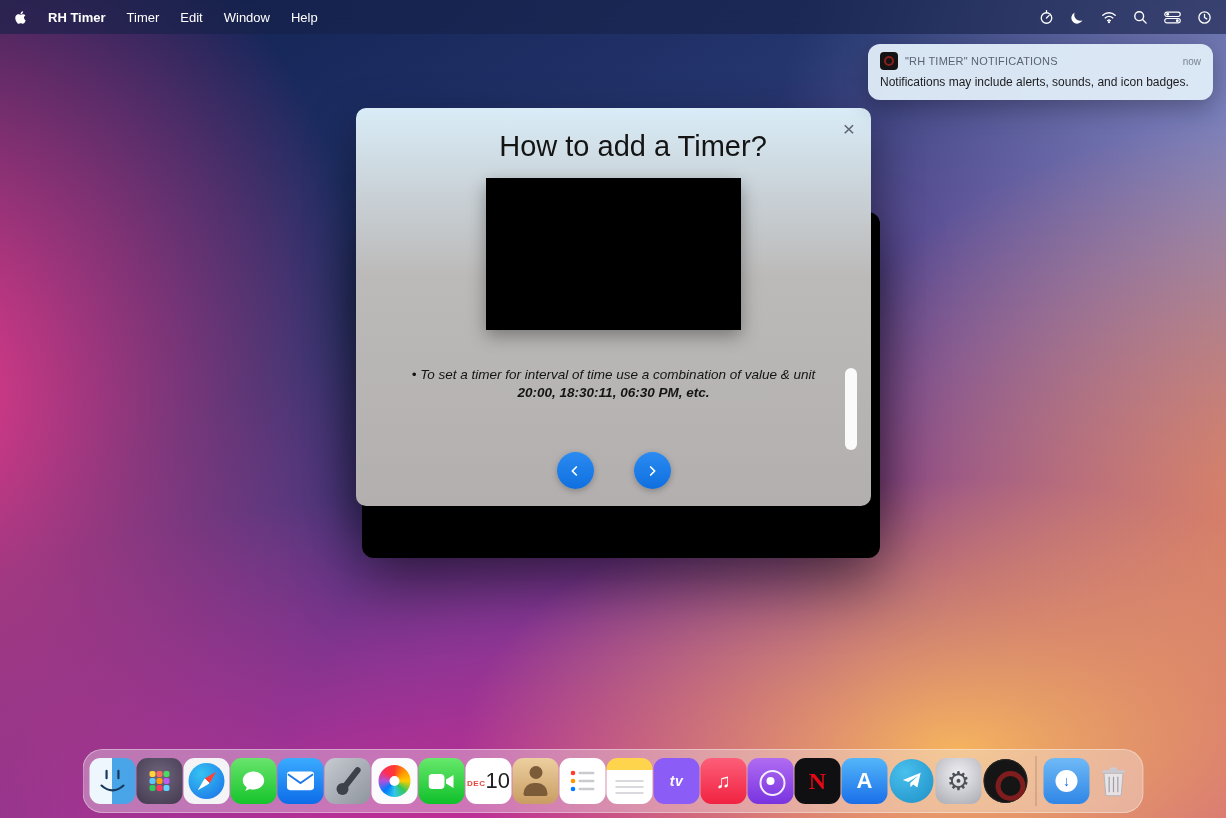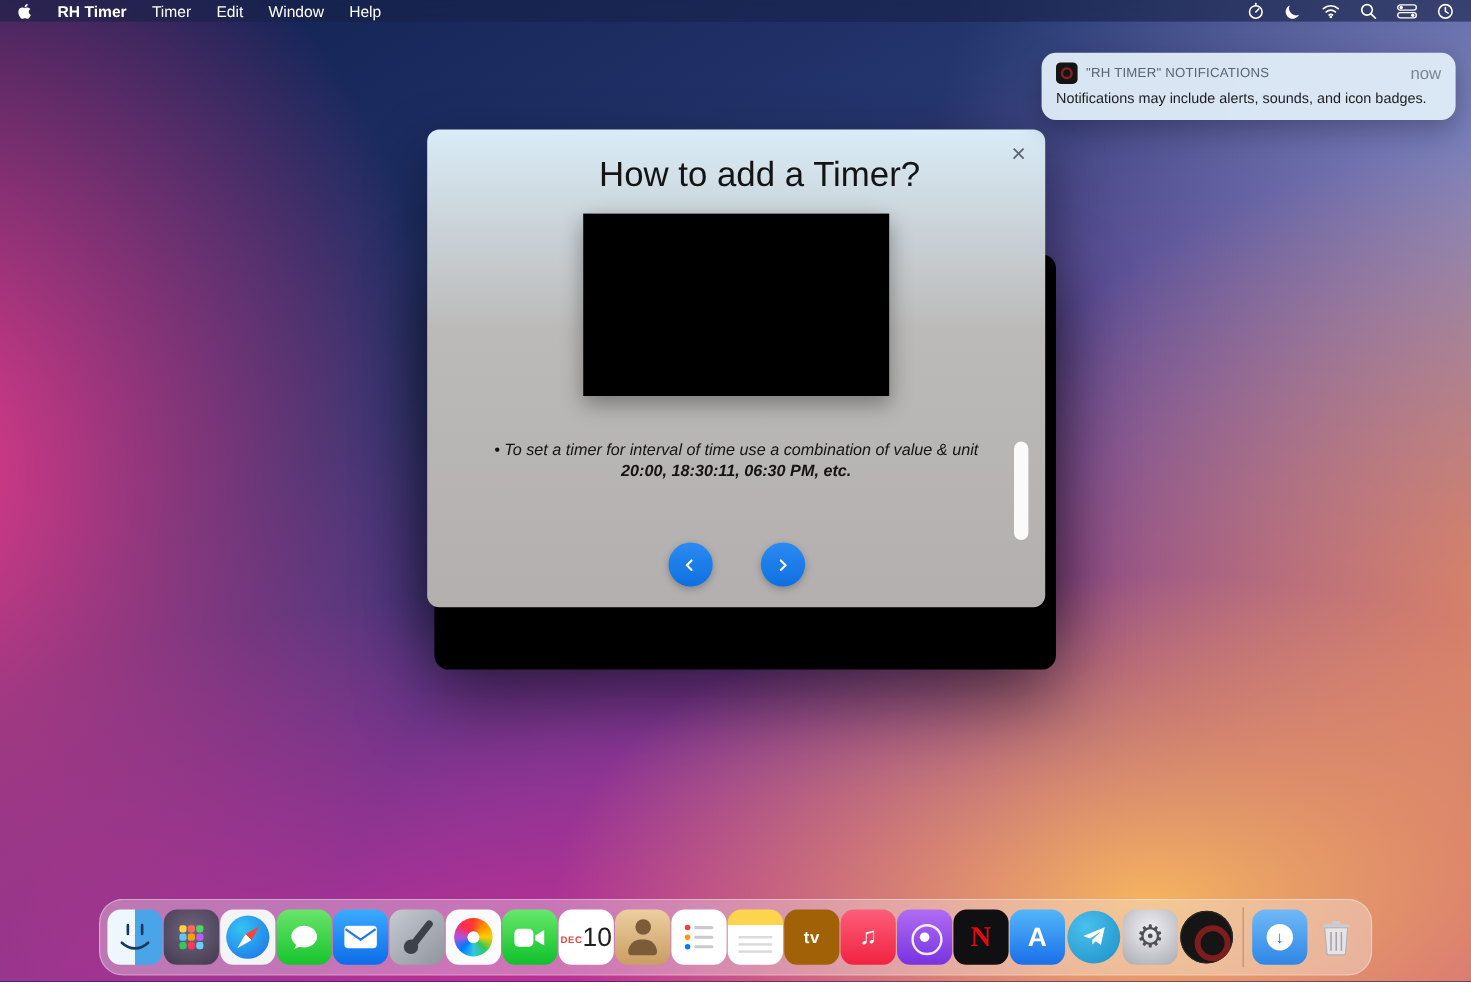--- a/index.html
+++ b/index.html
@@ -11,37 +11,37 @@
     background:
       radial-gradient(900px 500px at 78% 92%, rgba(249,186,92,0.95) 0%, rgba(249,186,92,0) 55%),
       radial-gradient(1100px 800px at 108% 62%, rgba(236,140,84,0.9) 0%, rgba(236,140,84,0) 50%),
       radial-gradient(1000px 900px at 112% 22%, rgba(140,170,216,0.85) 0%, rgba(140,170,216,0) 60%),
       radial-gradient(820px 1000px at -6% 48%, rgba(242,58,140,0.95) 0%, rgba(242,58,140,0) 55%),
       radial-gradient(1200px 700px at 35% 112%, rgba(214,42,150,0.9) 0%, rgba(214,42,150,0) 60%),
       linear-gradient(150deg,#0e1f4e 0%,#25356e 35%,#6a3a92 60%,#9a3a92 80%,#c04a8a 100%);
   }
 
   
-  .menu-bar { position:absolute; top:0; left:0; right:0; height:18px; display:flex; align-items:center;
+  .menu-bar { position:absolute; top:0; left:0; right:0; height:34px; display:flex; align-items:center;
     padding:0 14px; background:rgba(24,34,72,0.6); backdrop-filter:blur(18px); color:#fff; font-size:13px; z-index:70; }
   .menu-left { display:flex; align-items:center; gap:21px; }
   .menu-item { cursor:default; white-space:nowrap; }
   .app-name { font-weight:700; }
   .menu-right { margin-left:auto; display:flex; align-items:center; gap:16px; }
   .menu-right span { display:flex; align-items:center; }
   .menu-right svg, .apple-wrap svg { display:block; }
 
   
   .notification { position:absolute; top:44px; right:13px; width:345px; border-radius:12px;
     background:rgba(223,235,247,0.96); box-shadow:0 8px 24px rgba(0,0,0,0.28); padding:8px 12px 10px; z-index:60; }
   .notif-header { display:flex; align-items:center; gap:7px; }
   .notif-app-icon { width:18px; height:18px; border-radius:4px; background:#141414; position:relative; flex:0 0 auto; }
   .notif-app-icon::before { content:""; position:absolute; inset:4px; border-radius:50%; border:2.5px solid #8b1f1f; }
   .notif-title { font-size:11px; color:#5a6472; flex:1; letter-spacing:0.2px; }
-  .notif-time { font-size:14px; color:#7a8494; }
+  .notif-time { font-size:10px; color:#7a8494; }
   .notif-body { font-size:12px; color:#1c1c1e; margin-top:4px; line-height:16px; }
 
   
   .black-window { position:absolute; left:362px; top:212px; width:518px; height:346px; background:#000;
     border-radius:12px; box-shadow:0 25px 60px rgba(0,0,0,0.5); z-index:10; }
 
   
   .help-dialog { position:absolute; left:356px; top:108px; width:515px; height:398px; border-radius:10px;
     background:linear-gradient(180deg,#d9ecf7 0%,#cdd8df 16%,#bcbab9 42%,#b2afae 100%);
     box-shadow:0 20px 50px rgba(0,0,0,0.45); z-index:20; }
@@ -114,21 +114,21 @@
   .contacts { background:linear-gradient(180deg,#eccf9f,#c99d63); }
   .contacts::before { content:""; position:absolute; top:8px; left:50%; width:13px; height:13px; margin-left:-6.5px; border-radius:50%; background:#7c5b39; }
   .contacts::after { content:""; position:absolute; bottom:8px; left:50%; width:24px; height:13px; margin-left:-12px; border-radius:12px 12px 3px 3px; background:#7c5b39; }
 
   .reminders { background:#fff; }
   .reminders svg { width:28px; height:28px; }
 
   .notes { background:linear-gradient(180deg,#ffd44d 0 27%,#fff 27% 100%); }
   .notes::after { content:""; position:absolute; left:9px; right:9px; top:22px; height:2px; background:#d9d9de; box-shadow:0 6px 0 #d9d9de,0 12px 0 #d9d9de; }
 
-  .tv { background:#a16207; }
+  .tv { background:#8b5cf6;font-style:italic; }
   .tv-glyph { color:#fff; font-weight:700; font-size:14px; letter-spacing:0.5px; }
 
   .music { background:linear-gradient(180deg,#fd5e79,#f02341); }
   .music-glyph { color:#fff; font-size:20px; }
 
   .podcasts { background:linear-gradient(180deg,#b06cf2,#7833e0); }
   .podcasts::before { content:""; position:absolute; left:50%; top:50%; width:22px; height:22px; margin:-11px; border-radius:50%; border:2px solid rgba(255,255,255,0.9); }
   .podcasts::after { content:""; position:absolute; left:50%; top:50%; width:8px; height:8px; margin:-4px; border-radius:50%; background:#fff; }
 
   .netflix { background:#101012; }

